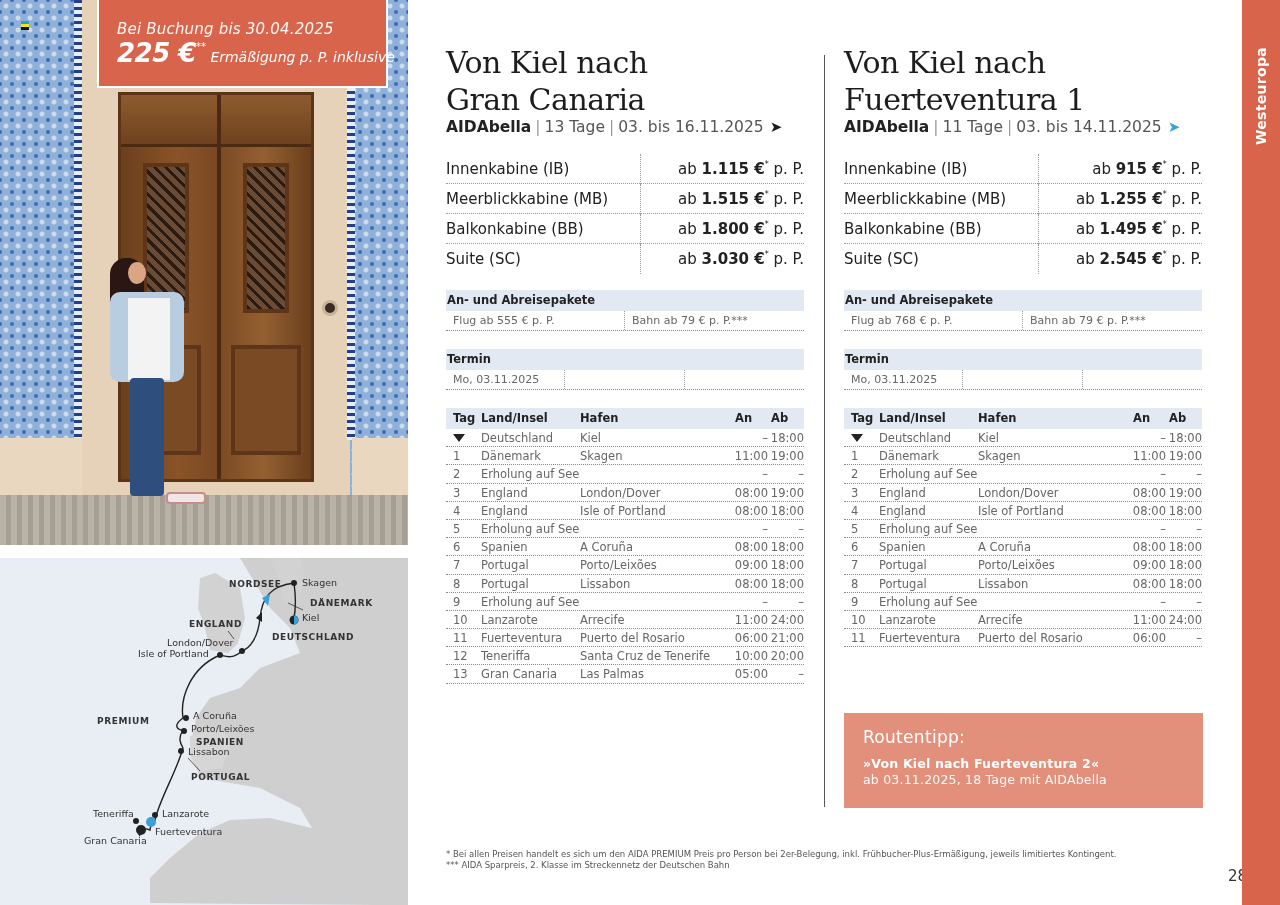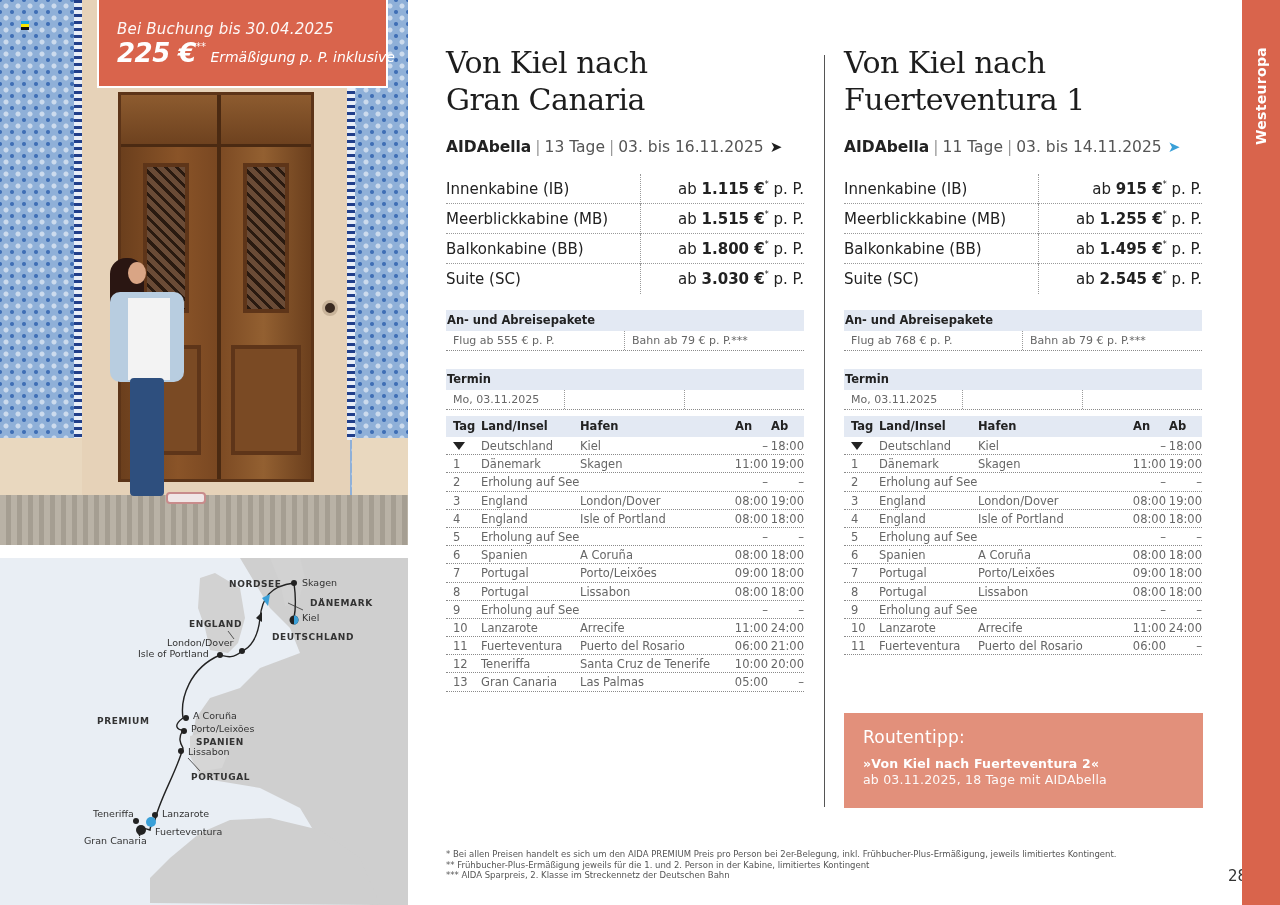--- a/index.html
+++ b/index.html
@@ -50,39 +50,39 @@
   .map{position:absolute;left:0;top:558px;width:408px;height:347px;background:#e9eef4;overflow:hidden}
   .map svg{position:absolute;left:0;top:0}
   .mlabel{position:absolute;font-size:9.5px;color:#333;white-space:nowrap;line-height:1}
   .mlabel.b{font-weight:bold;letter-spacing:.6px;font-size:9px;color:#333}
 
   
   .col{position:absolute;top:44px;width:358px}
   .col.a{left:446px}.col.b{left:844px}
   .divider{position:absolute;left:824px;top:55px;width:1px;height:752px;background:#555}
   .title{font-family:"DejaVu Serif","Liberation Serif",serif;font-size:30px;line-height:37px;color:#1d1d1d;font-weight:normal;letter-spacing:-.5px}
-  .ship{margin-top:20px;font-size:15.5px;color:#555;white-space:nowrap;height:22px}
+  .ship{font-size:15.5px;color:#555;white-space:nowrap;height:22px}
   .ship b{color:#222}
   .ship .sep{color:#999;margin:0 4px}
   .ship .arrow{margin-left:6px;font-size:15px}
   .prices{margin-top:14px;width:358px}
   .prow{display:flex;height:30px;align-items:center;border-bottom:1px dotted #9a9a9a;font-size:15px;color:#222}
   .prow:last-child{border-bottom:none}
   .prow .cab{width:195px;height:30px;line-height:30px;border-right:1px dotted #9a9a9a}
   .prow .pr{flex:1;text-align:right}
   .prow .pr b{font-weight:bold}
   .prow .pr sup{font-size:8px;vertical-align:7px}
 
   .box{margin-top:16px;width:358px}
   .box-h{background:#e3e9f3;height:21px;line-height:21px;padding-left:1px;font-size:11.5px;font-weight:bold;color:#222}
   .box-r{display:flex;height:20px;line-height:20px;font-size:11px;color:#666;border-bottom:1px dotted #8a8a8a}
   .box-r .c{padding-left:7px;border-right:1px dotted #9a9a9a}
   .box-r .c:last-child{border-right:none}
 
-  .itin{margin-top:6px;width:358px;font-size:11.5px}
+  .itin{margin-top:18px;width:358px;font-size:11.5px}
   .itin .h{display:flex;background:#e3e9f3;height:21px;line-height:21px;font-weight:bold;color:#222}
   .itin .r{display:flex;height:18.2px;line-height:18px;color:#666;border-bottom:1px dotted #8a8a8a}
   .c-tag{width:35px;padding-left:7px}
   .c-land{width:99px}
   .c-hafen{width:153px}
   .c-an{width:36px;text-align:right;padding-right:1px}
   .c-ab{width:35px;text-align:right}
   .itin .h .c-an,.itin .h .c-ab{text-align:left;padding-left:2px}
   .tri{display:inline-block;width:0;height:0;border-left:6px solid transparent;border-right:6px solid transparent;border-top:8px solid #222;margin-top:5px}
 
@@ -478,21 +478,20 @@
 </div>
 
 <div class="tip">
   <div class="h">Routentipp:</div>
   <div class="t">»Von Kiel nach Fuerteventura 2«</div>
   <div class="s">ab 03.11.2025, 18 Tage mit AIDAbella</div>
 </div>
 
 <div class="foot">
   <div>* Bei allen Preisen handelt es sich um den AIDA PREMIUM Preis pro Person bei 2er-Belegung, inkl. Frühbucher-Plus-Ermäßigung, jeweils limitiertes Kontingent.</div>
-  <div>** Frühbucher-Plus-Ermäßigung jeweils für die 1. und 2. Person in der Kabine, limitiertes Kontingent</div>
   <div>*** AIDA Sparpreis, 2. Klasse im Streckennetz der Deutschen Bahn</div>
 </div>
 <div class="pageno">289</div>
 
 <div class="side"></div>
 <div class="side-label">
     <span>Westeuropa</span>
   </div>
 
 </body></html>

